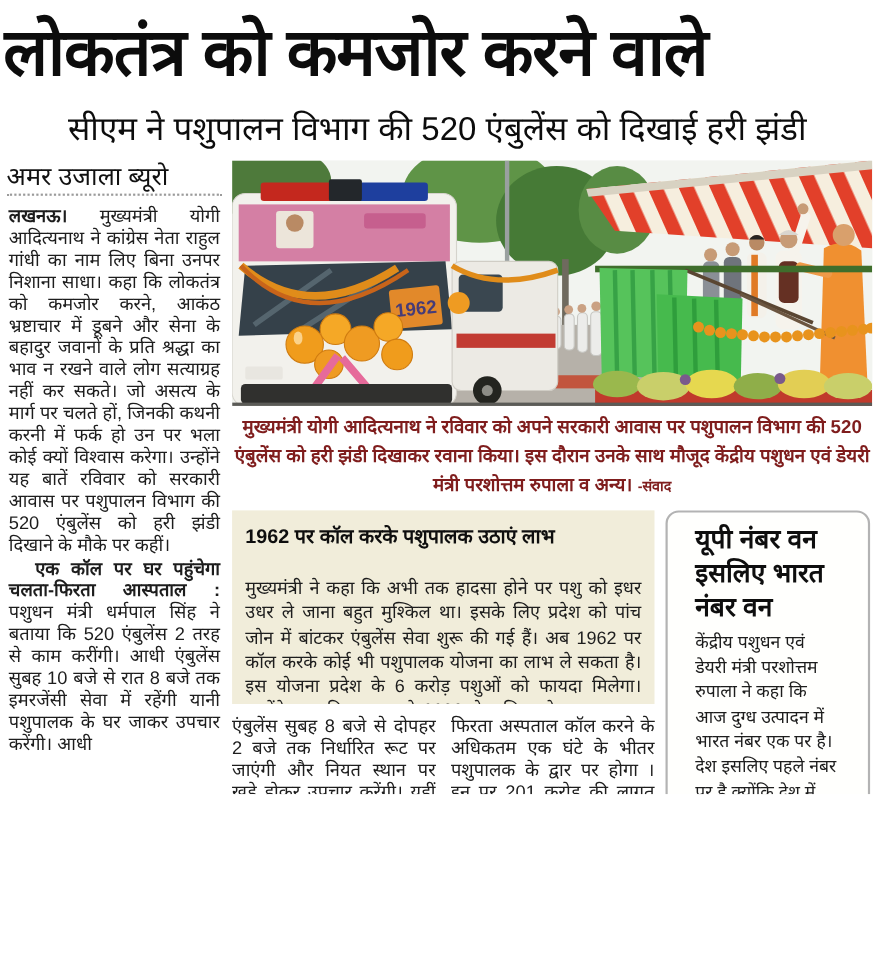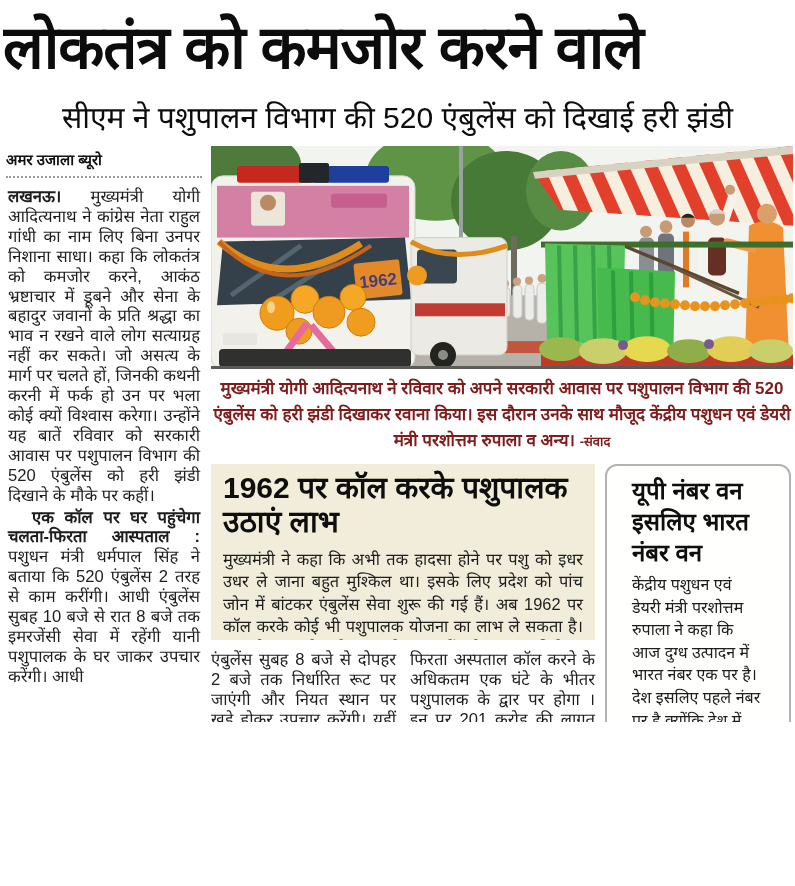--- a/index.html
+++ b/index.html
@@ -14,40 +14,40 @@
   .headline .hl-line{
     font-size:60px; line-height:95px; white-space:nowrap; overflow:hidden;
   }
   .subheadline{
     font-size:30px; font-weight:400; text-align:center; line-height:44px;
     color:#0c0c0c; margin-top:1px;
   }
   
   .content{ display:flex; margin-top:6px; }
   .col1{ width:208px; padding:0 9px 0 3px; flex:none; }
-  .byline{ font-size:15px; font-weight:700; line-height:22px; padding-top:3px; }
+  .byline{ font-size:23px; font-weight:400; line-height:22px; padding-top:3px; }
   .byline-rule{ border-bottom:2px dotted #9b9b9b; margin:5px 0 9px; }
   .body-text{ font-size:16.6px; line-height:19.9px; text-align:justify; color:#1d1d1d; }
   .body-text p{ margin:2px; }
   .indent{ text-indent:24px; }
   .lead{ font-weight:700; }
   .main{ flex:1; display:flex; flex-direction:column; }
   
   .photo-wrap{ width:582px; height:223px; overflow:hidden; background:#eef0ec; }
   .photo-wrap svg{ display:block; }
   .caption{
     font-size:17px; font-weight:700; line-height:26px; text-align:center;
     color:#7f1d1d; margin:7px 2px 9px;
   }
   .caption .cap-src{ font-size:13px; }
   
   .bottom-row{ display:flex; gap:10px; }
   .mid{ width:384px; flex:none; }
   .highlight-box{ background:#f1edda; padding:7px 12px 10px; height:176px; overflow:hidden; }
-  .highlight-title{ font-size:30px; font-weight:700; line-height:34px; margin-bottom:9px; color:#0e0e0e; }
+  .highlight-title{ font-size:18px; font-weight:700; line-height:34px; margin-bottom:19px; color:#0e0e0e; }
   .highlight-text{ font-size:16.4px; line-height:22.3px; text-align:justify; color:#1d1d1d; }
   .mid-cols{ display:flex; gap:14px; margin-top:10px; }
   .mid-col{ width:185px; font-size:16.6px; line-height:20px; text-align:justify; color:#1d1d1d; }
   .side{ width:186px; flex:none; }
   .side-box{
     border:2px solid #b3b3b3; border-radius:12px; padding:9px 25px;
     height:300px; overflow:hidden; background:#fffffd;
   }
   .side-title{ font-size:24px; font-weight:700; line-height:31px; margin-bottom:6px; color:#0e0e0e; }
   .side-text{ font-size:16px; line-height:22.6px; color:#1d1d1d; }

